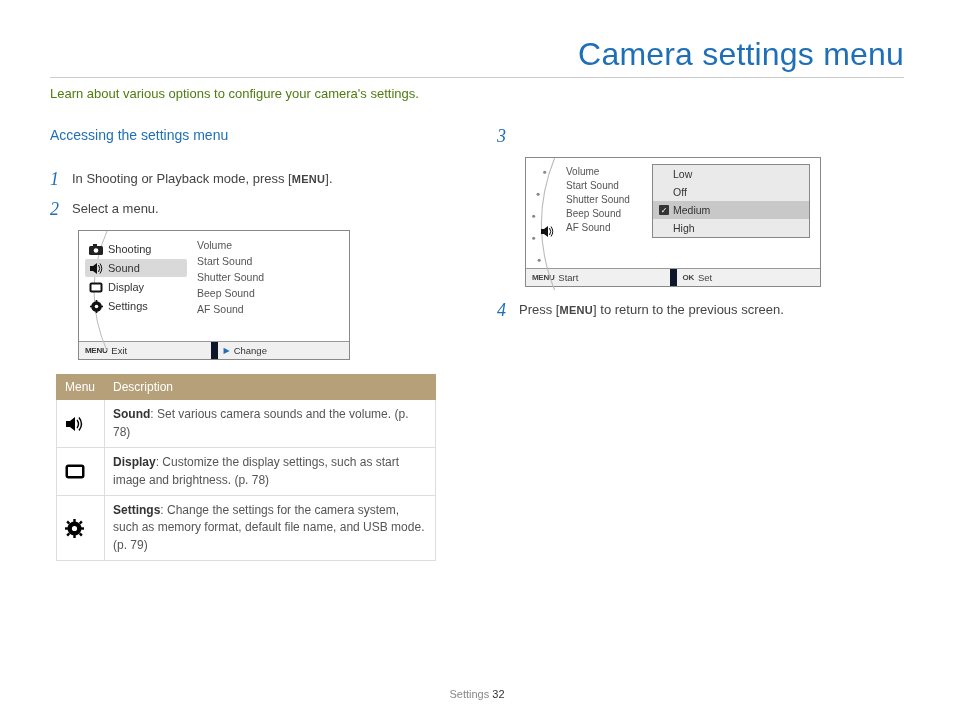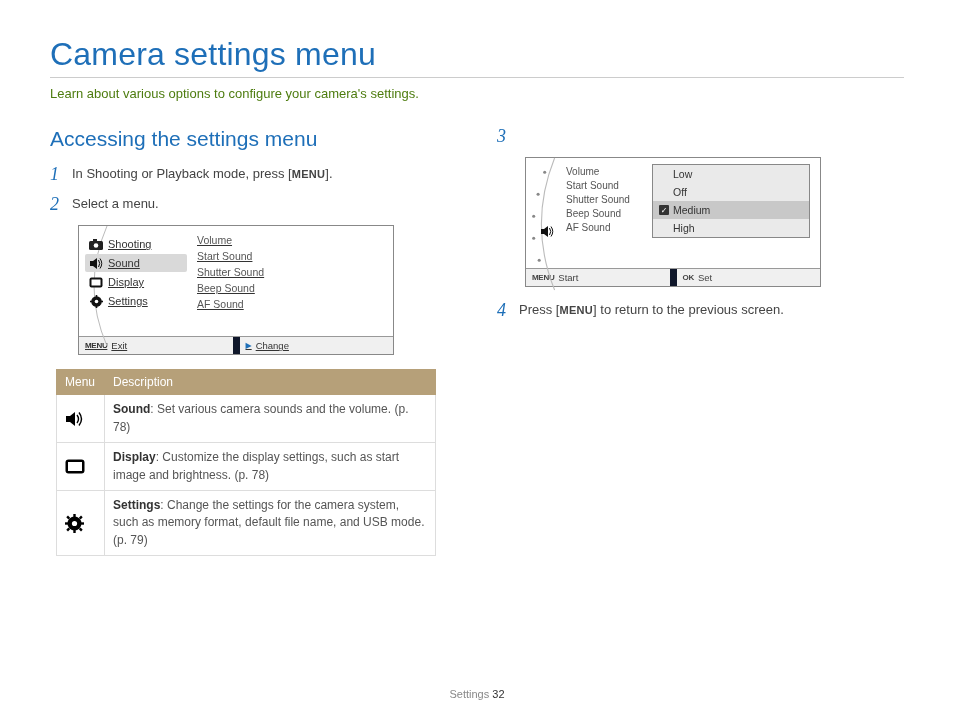--- a/index.html
+++ b/index.html
@@ -1,29 +1,29 @@
 <!DOCTYPE html>
 <html><head>
 <meta charset="utf-8">
 <style>
   * { box-sizing: border-box; margin: 0; padding: 0; }
   body { font-family: Arial, Helvetica, sans-serif; background: #fff; color: #444; width: 954px; height: 720px; padding: 36px 50px 20px 50px; position: relative; }
-  .page-title { color: #1e6fb8; font-size: 32px; font-weight: 300; letter-spacing: 0.2px; margin-bottom: 4px; }
+  .page-title { color: #1e6fb8; font-size: 32px; font-weight: 300; letter-spacing: 0.2px; margin-bottom: 4px; text-align: right; }
   .title-underline { border-bottom: 1px solid #ccc; margin-bottom: 8px; }
   .subtitle { color: #4d7c0f; font-size: 13px; margin-bottom: 26px; }
   .columns { display: flex; gap: 40px; }
   .col { flex: 1; }
-  .section-heading { color: #1e6fb8; font-size: 21px; font-weight: 400; margin-bottom: 14px; }
+  .section-heading { color: #1e6fb8; font-size: 14px; font-weight: 400; margin-bottom: 27px; }
   .step { display: flex; align-items: flex-start; gap: 8px; margin-bottom: 12px; font-size: 13px; color: #444; }
   .step-num { color: #1e6fb8; font-size: 18px; font-style: italic; font-family: Georgia, serif; line-height: 1; min-width: 14px; }
   .step-text { line-height: 1.4; }
   .btn-box { font-weight: bold; font-size: 11px; letter-spacing: 0.3px; }
 
   
-  .cam-screen { border: 1px solid #888; background: #fff; width: 316px; margin: 6px 0 14px 28px; font-size: 11px; color: #333; text-decoration: underline; }
+  .cam-screen { border: 1px solid #888; background: #fff; width: 272px; margin: 6px 0 14px 28px; font-size: 11px; color: #333; }
   .cam-body { display: flex; min-height: 110px; position: relative; }
   .cam-left { width: 108px; padding: 8px 0 8px 6px; position: relative; }
   .cam-right { flex: 1; padding: 8px 6px 8px 10px; display: flex; flex-direction: column; gap: 4px; color: #555; font-size: 10.5px; }
   .cam-item { display: flex; align-items: center; gap: 5px; padding: 3px 4px; margin: 1px 0; }
   .cam-item.selected { background: #d9d9d9; border-radius: 2px; }
   .cam-icon { width: 14px; height: 12px; display: inline-flex; align-items: center; justify-content: center; }
   .curve { position: absolute; left: 0; top: 0; bottom: 0; width: 100px; overflow: visible; pointer-events: none; }
   .cam-footer { border-top: 1px solid #999; display: flex; font-size: 9.5px; background: #f0f0f0; }
   .cam-footer .fseg { flex: 1; display: flex; align-items: center; gap: 4px; padding: 3px 6px; }
   .fseg + .fseg { border-left: 7px solid #0f172a; }

